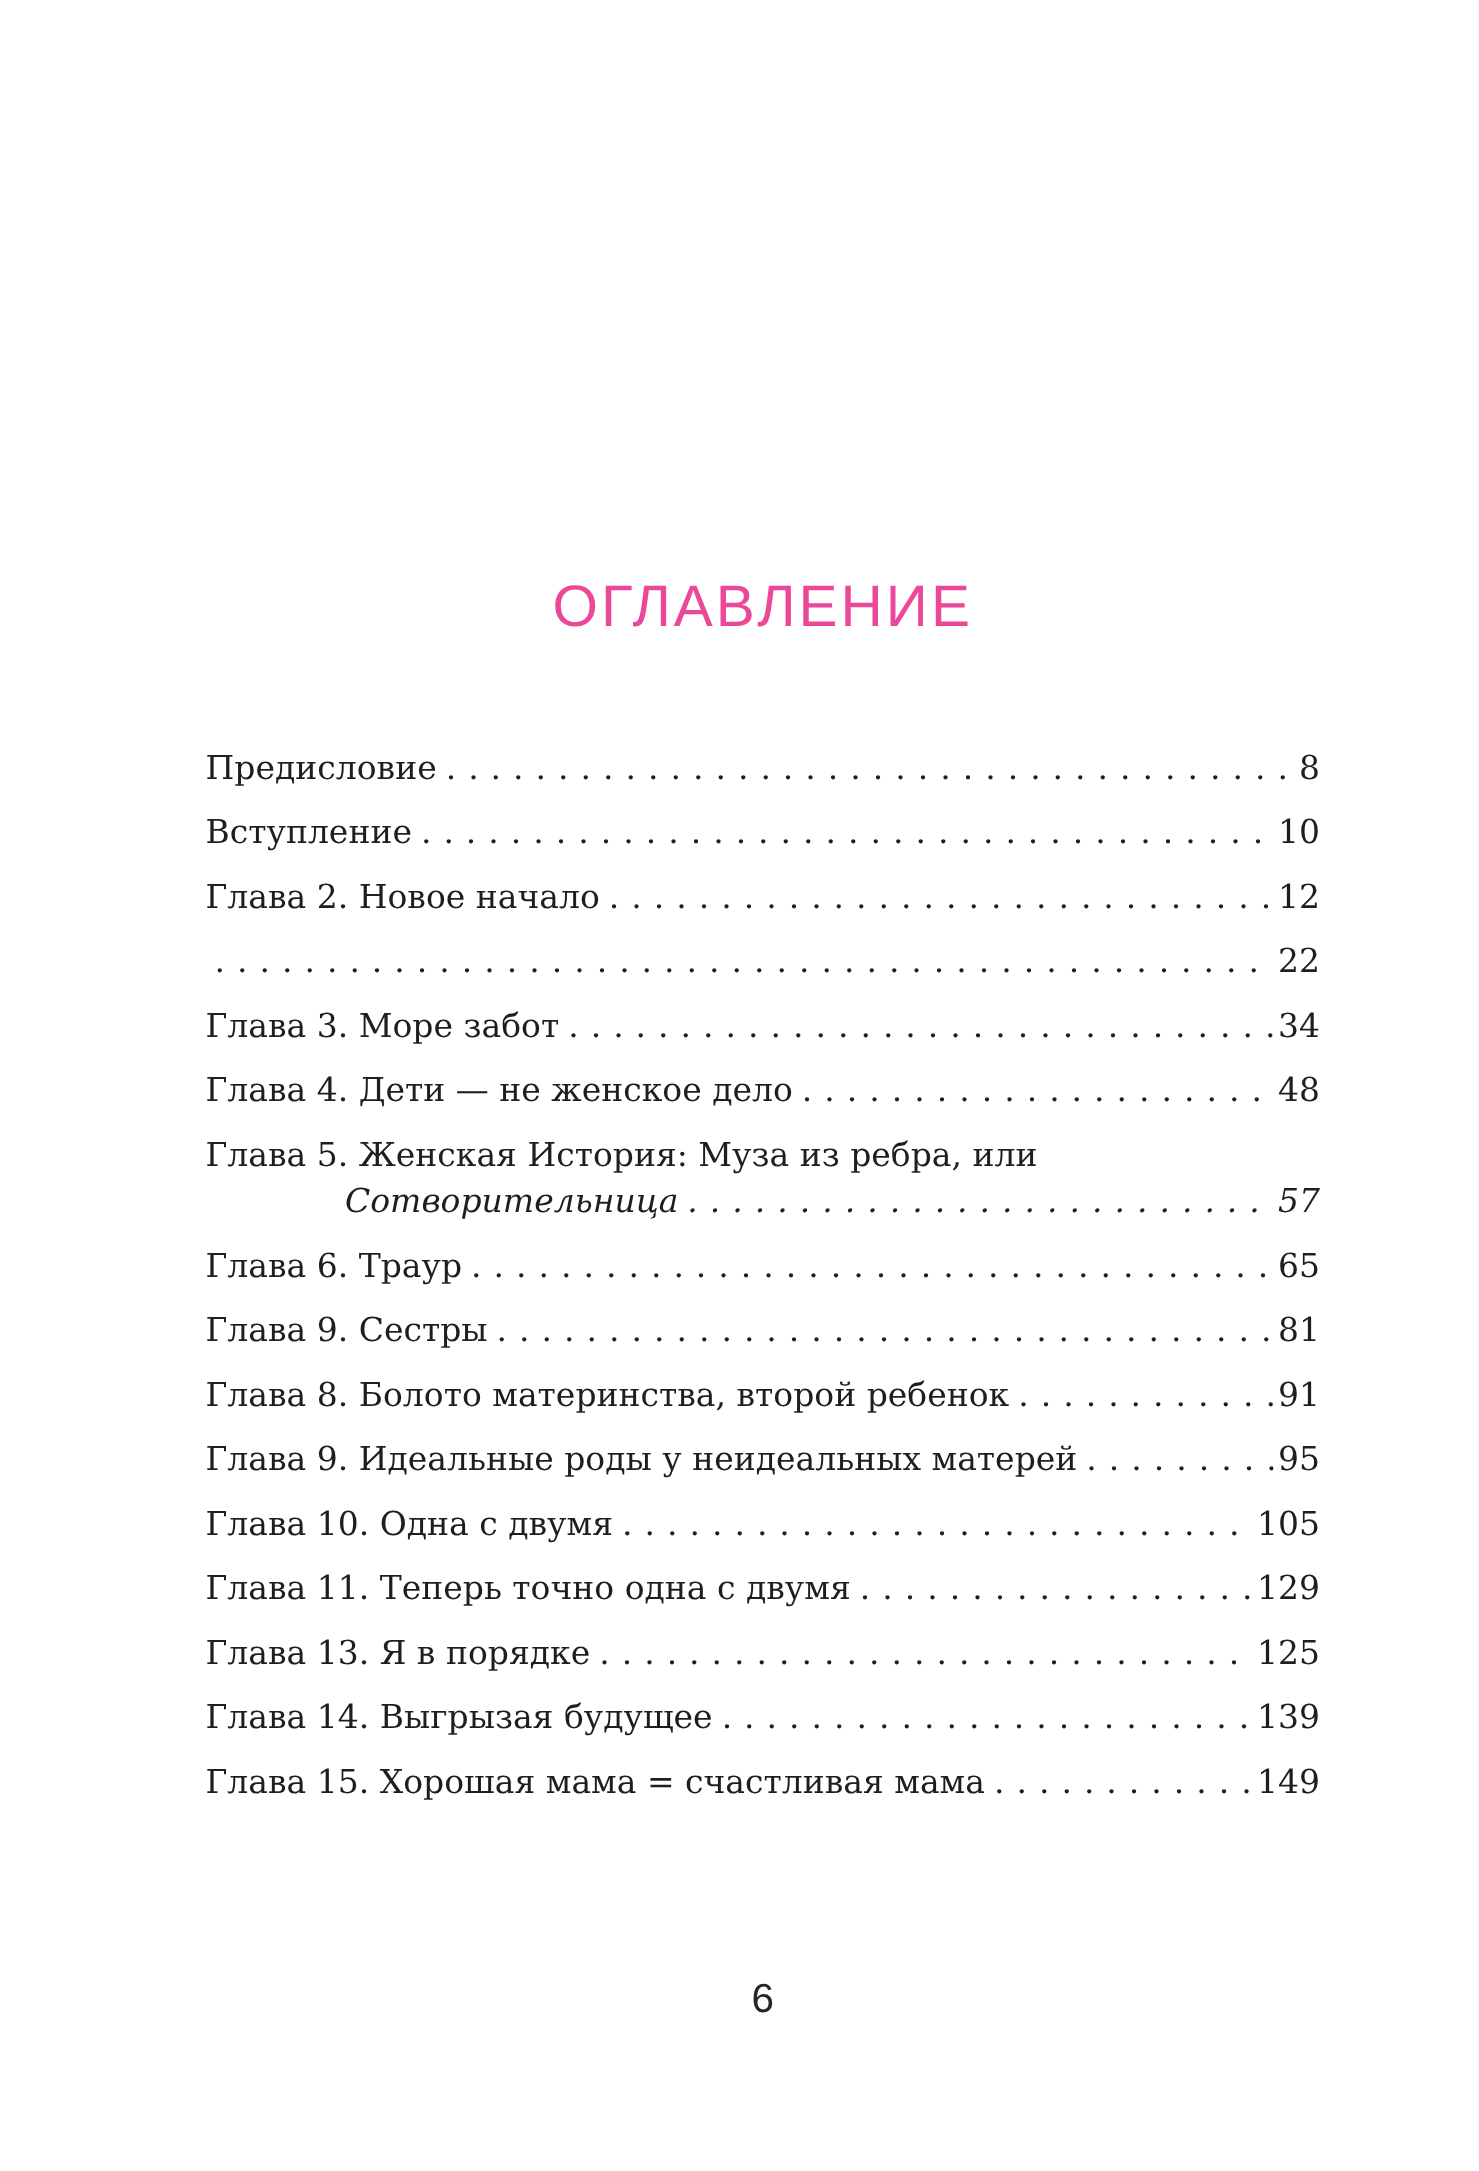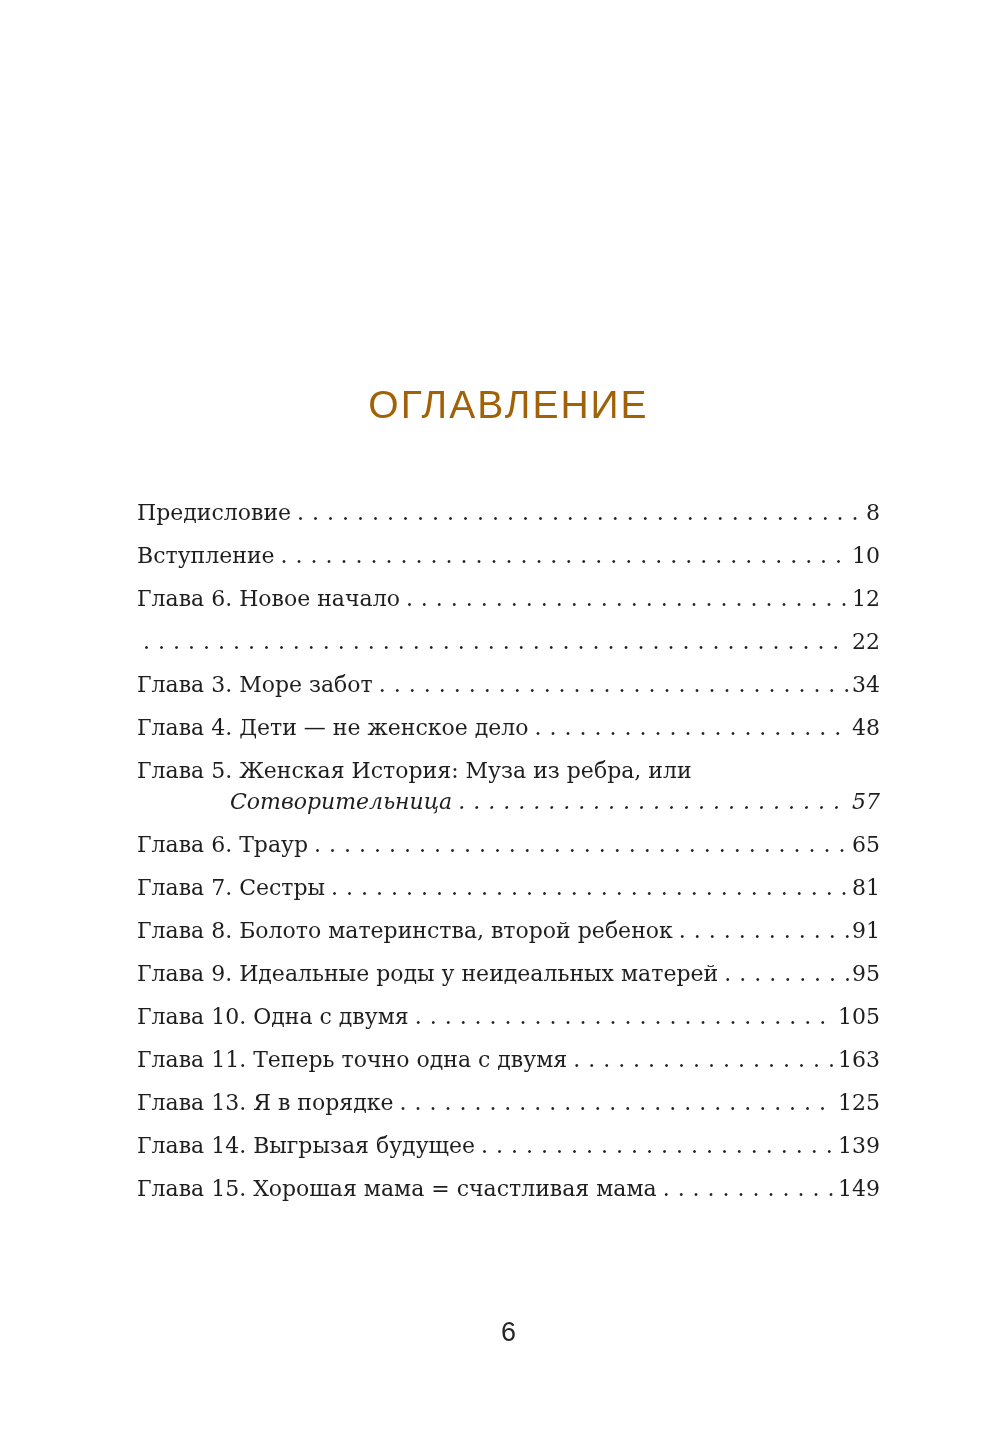--- a/index.html
+++ b/index.html
@@ -20,21 +20,21 @@
     position: absolute;
     top: 383px;
     left: 137px;
     width: 743px;
     text-align: center;
     font-family: "Liberation Sans", sans-serif;
     font-weight: 400;
     font-size: 39px;
     line-height: 44px;
     letter-spacing: 2px;
-    color: #a16207;
+    color: #ec4899;
   }
   .toc-list {
     position: absolute;
     top: 499px;
     left: 137px;
     width: 743px;
   }
   .toc-row {
     display: flex;
     align-items: flex-end;
@@ -107,21 +107,21 @@
       <span class="toc-page">8</span>
     </div>
 
     <div class="toc-row">
       <span class="toc-label">Вступление</span>
       <span class="toc-leader"></span>
       <span class="toc-page">10</span>
     </div>
 
     <div class="toc-row">
-      <span class="toc-label">Глава 6. Новое начало</span>
+      <span class="toc-label">Глава 2. Новое начало</span>
       <span class="toc-leader"></span>
       <span class="toc-page">12</span>
     </div>
 
     <div class="toc-row">
       <span class="toc-leader"></span>
       <span class="toc-page">22</span>
     </div>
 
     <div class="toc-row">
@@ -147,21 +147,21 @@
       </div>
     </div>
 
     <div class="toc-row">
       <span class="toc-label">Глава 6. Траур</span>
       <span class="toc-leader"></span>
       <span class="toc-page">65</span>
     </div>
 
     <div class="toc-row">
-      <span class="toc-label">Глава 7. Сестры</span>
+      <span class="toc-label">Глава 9. Сестры</span>
       <span class="toc-leader"></span>
       <span class="toc-page">81</span>
     </div>
 
     <div class="toc-row">
       <span class="toc-label">Глава 8. Болото материнства, второй ребенок</span>
       <span class="toc-leader"></span>
       <span class="toc-page">91</span>
     </div>
 
@@ -173,21 +173,21 @@
 
     <div class="toc-row">
       <span class="toc-label">Глава 10. Одна с двумя</span>
       <span class="toc-leader"></span>
       <span class="toc-page">105</span>
     </div>
 
     <div class="toc-row">
       <span class="toc-label">Глава 11. Теперь точно одна с двумя</span>
       <span class="toc-leader"></span>
-      <span class="toc-page">163</span>
+      <span class="toc-page">129</span>
     </div>
 
 
     <div class="toc-row">
       <span class="toc-label">Глава 13. Я в порядке</span>
       <span class="toc-leader"></span>
       <span class="toc-page">125</span>
     </div>
 
     <div class="toc-row">

